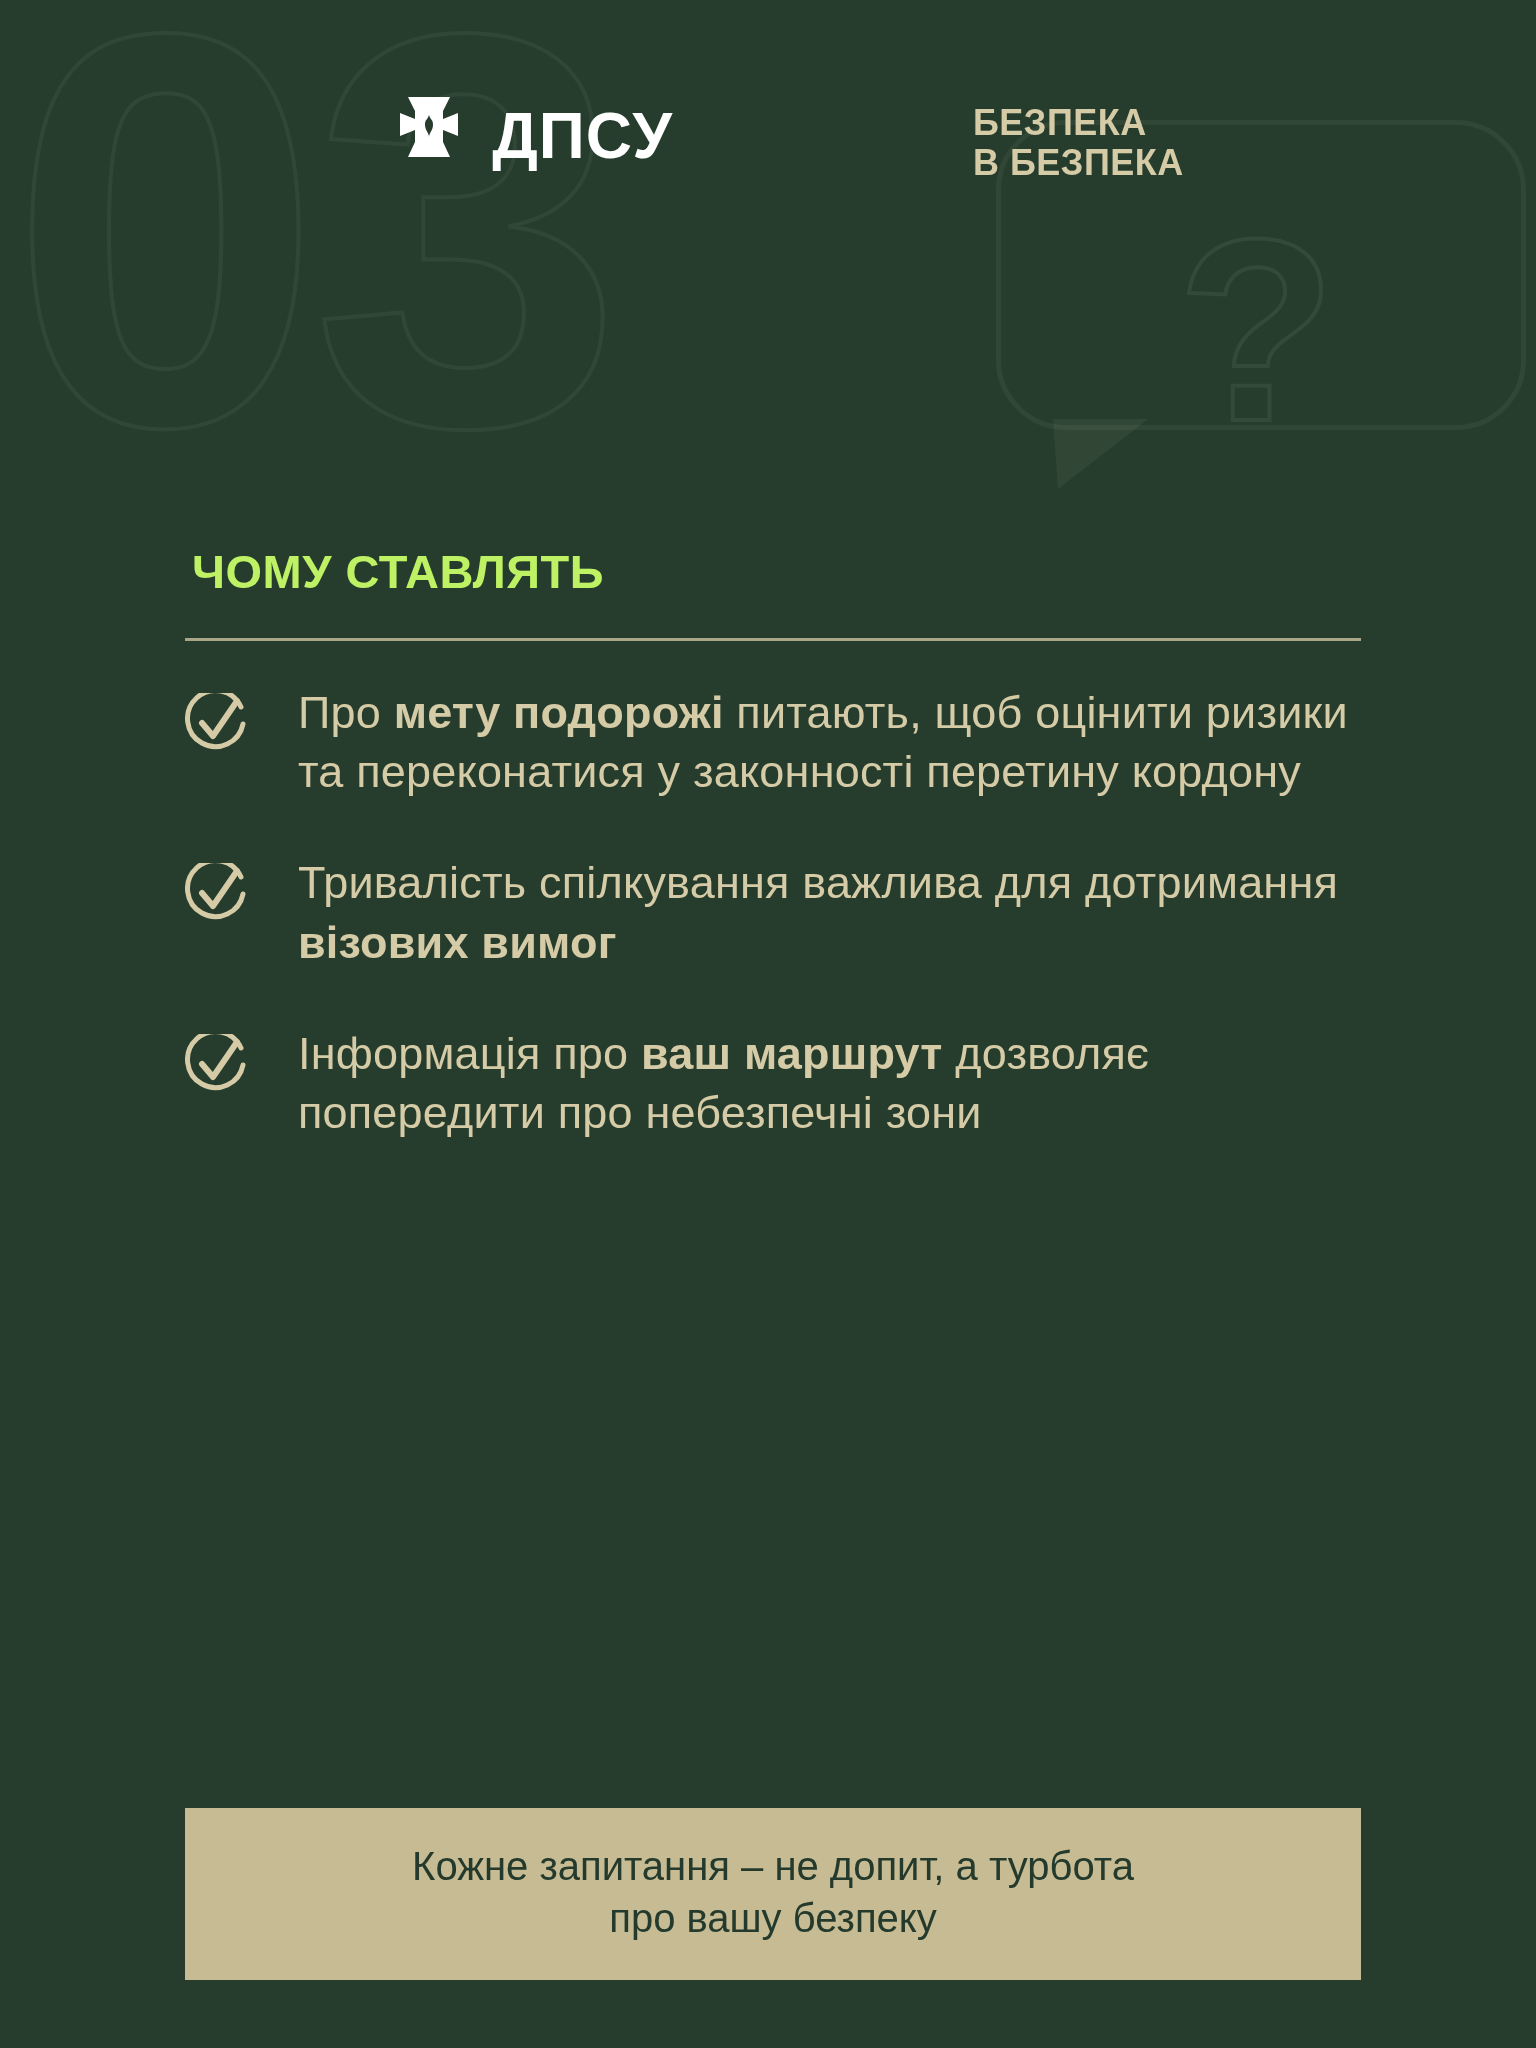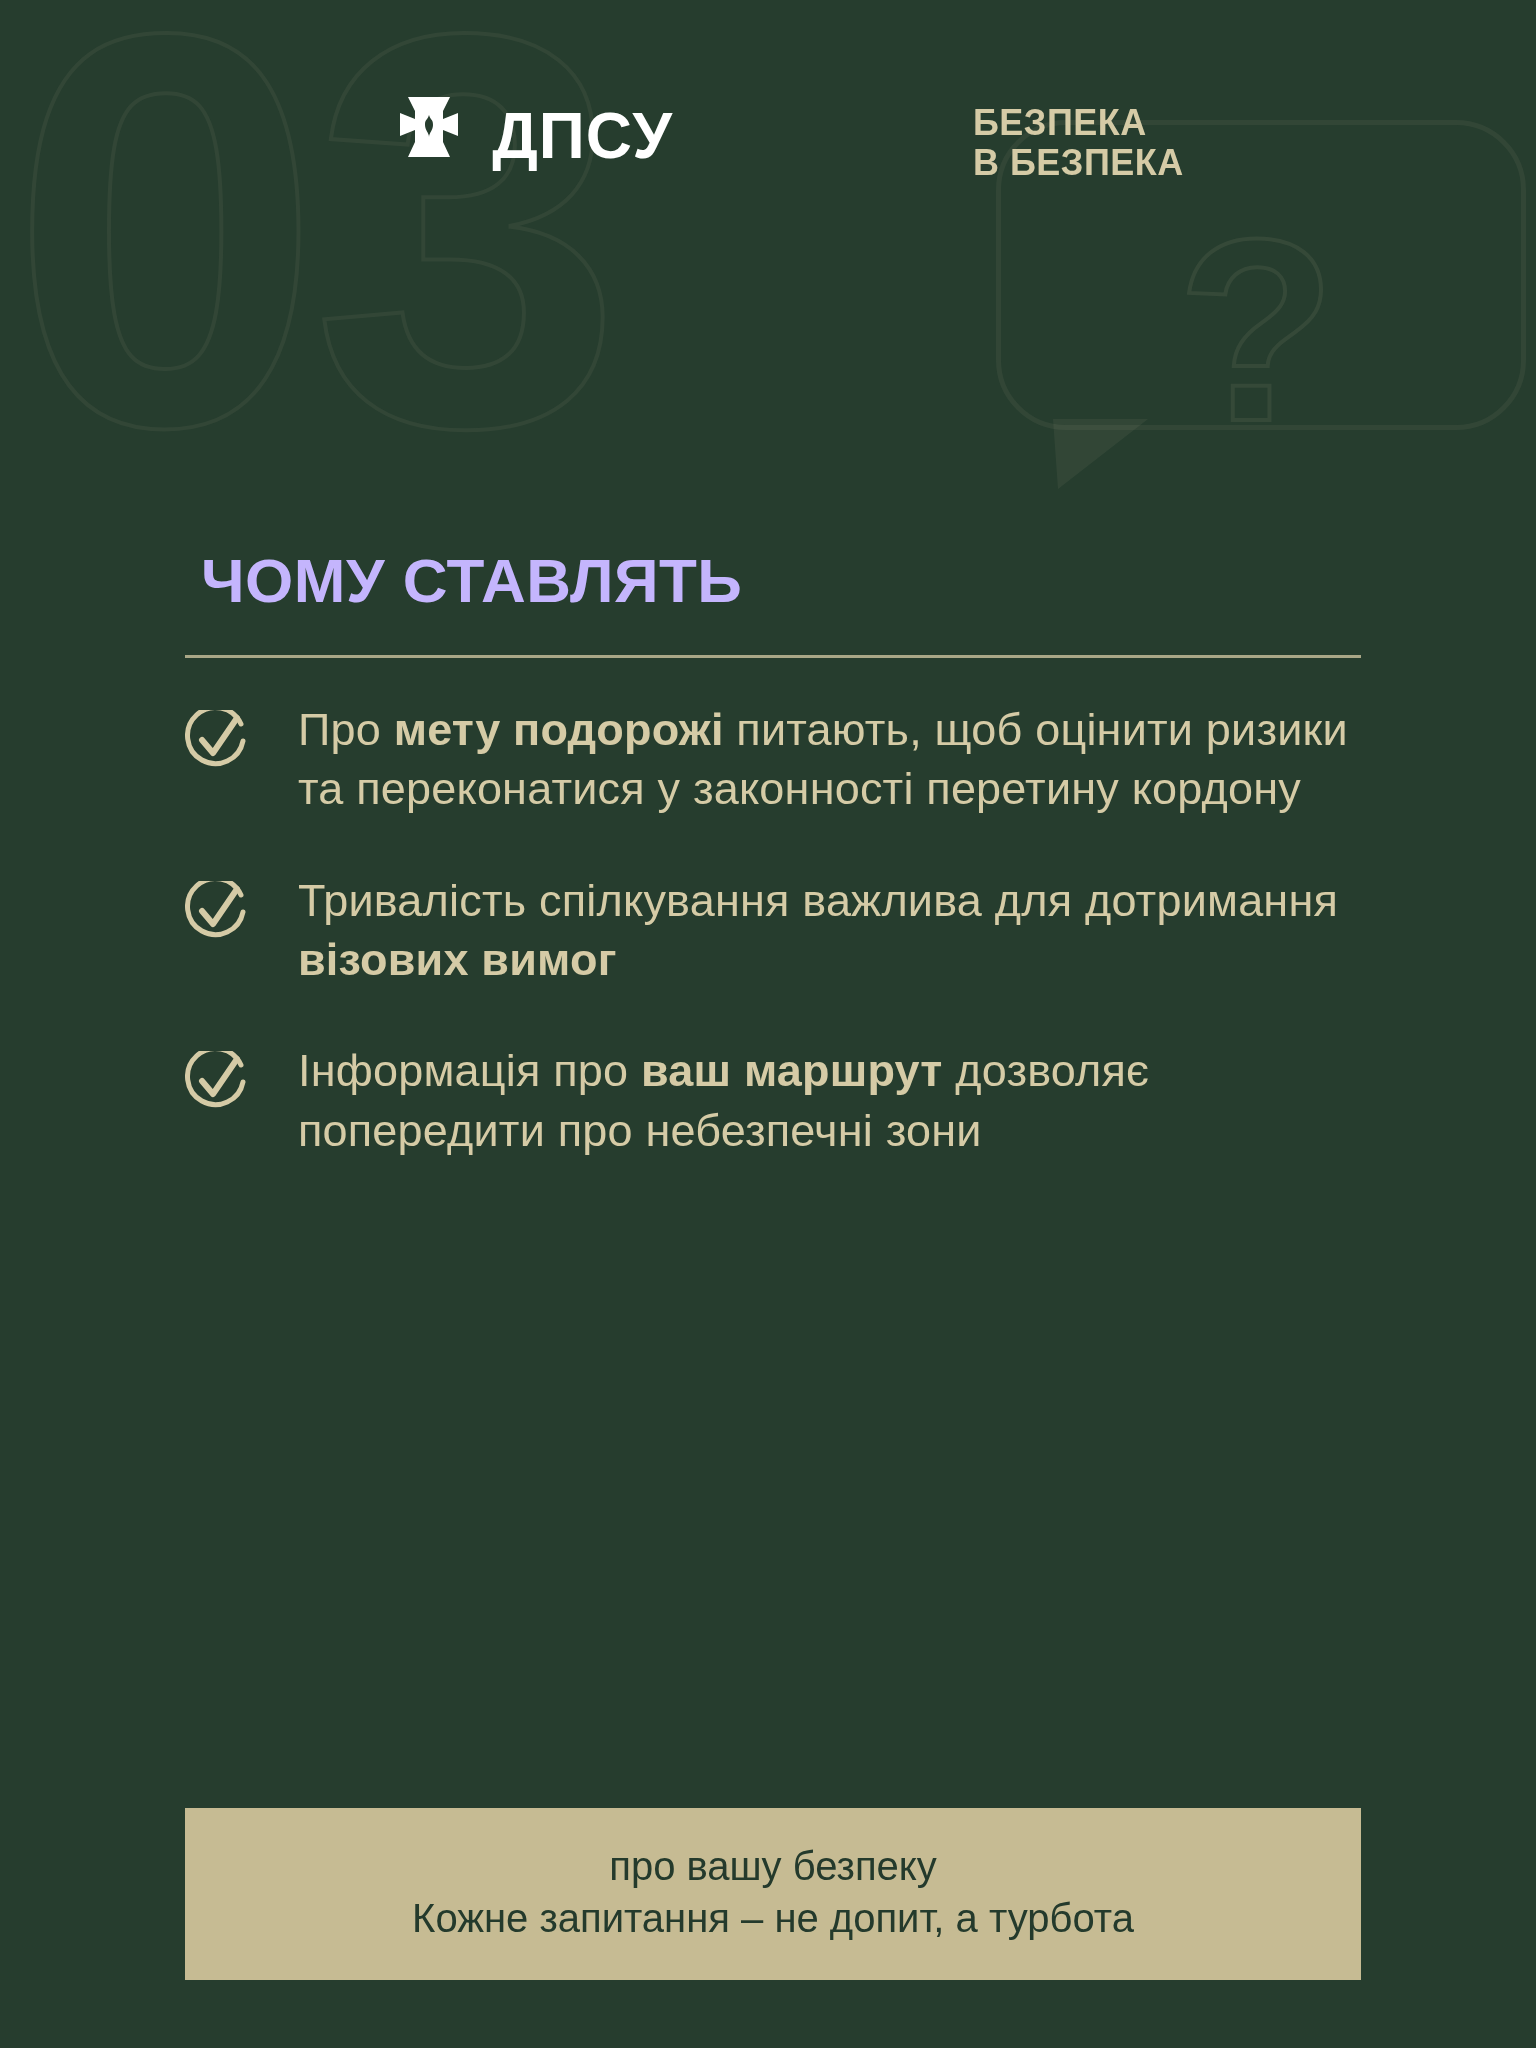--- a/index.html
+++ b/index.html
@@ -101,26 +101,26 @@
   }
 
   
   .content {
     position: absolute;
     left: 185px;
     right: 175px;
     top: 545px;
   }
   .title {
-    color: #c4b5fd;
-    font-size: 62px;
+    color: #bef264;
+    font-size: 47px;
     font-weight: bold;
     line-height: 1.16;
     letter-spacing: 0.5px;
-    margin: 0 0 38px 16px;
+    margin: 0 0 38px 7px;
   }
   .divider {
     height: 3px;
     background: #d5cba6;
     opacity: 0.75;
     margin-bottom: 42px;
   }
 
   .item {
     display: flex;
@@ -207,15 +207,15 @@
         <span class="check"><svg width="62" height="62" viewBox="0 0 62 62" aria-hidden="true">
             <path d="M56 14 A28 28 0 1 0 58 31" fill="none" stroke="#d5cba6" stroke-width="5" stroke-linecap="round"></path>
             <path d="M17 30 L28 43 L52 8" fill="none" stroke="#d5cba6" stroke-width="6" stroke-linecap="round" stroke-linejoin="round"></path>
           </svg></span>
         <div class="item-text"><span>Інформація про </span><b>ваш маршрут</b><span> дозволяє попередити про небезпечні зони</span></div>
       </div>
     </div>
 </div>
 
 <div class="footer">
+  <div>Кожне запитання – не допит, а турбота</div>
   <div>про вашу безпеку</div>
-  <div>Кожне запитання – не допит, а турбота</div>
 </div>
 
 </body></html>

